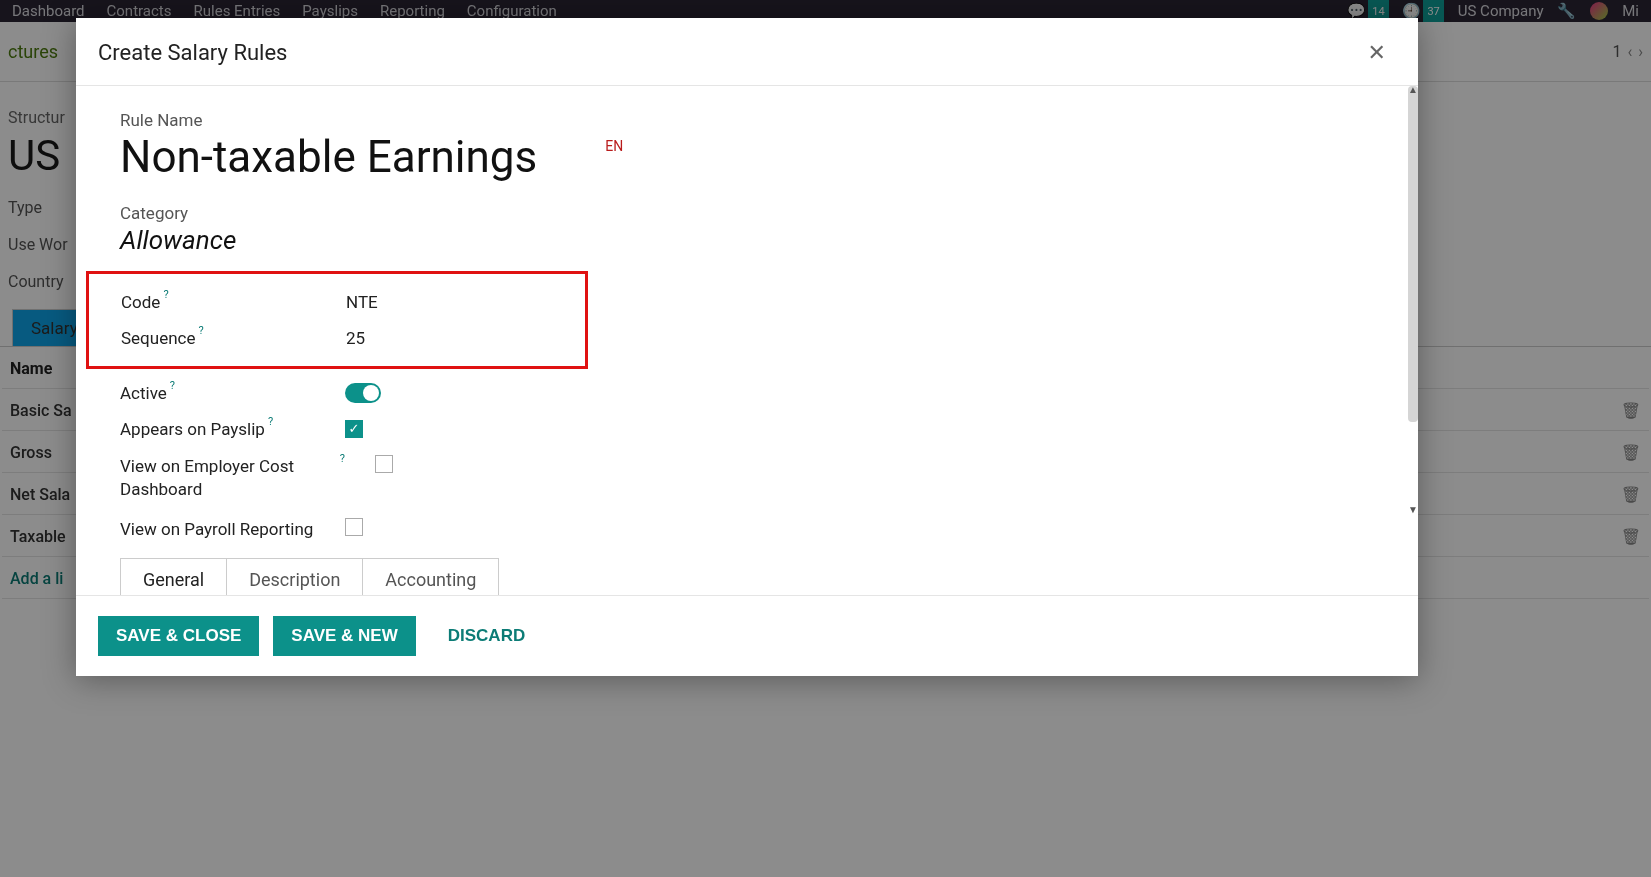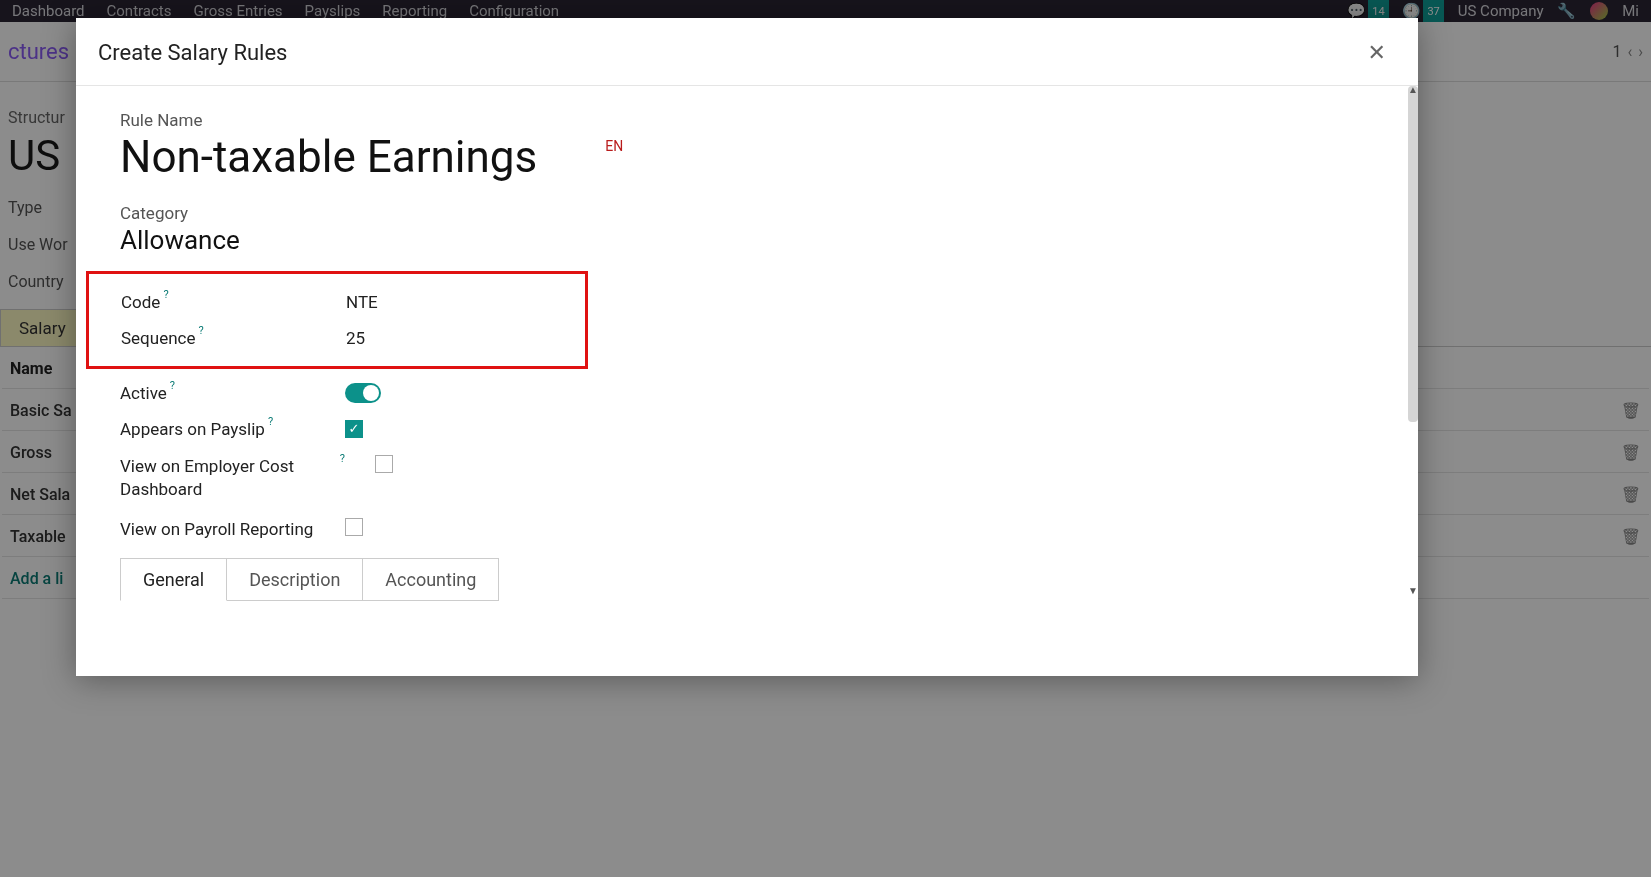--- a/index.html
+++ b/index.html
@@ -18,29 +18,29 @@
   .badge-box { position:relative; display:flex; align-items:center; }
   .badge { background:#0fa19a; color:#fff; font-size:11px; padding:19px 4px; border-radius:2px; margin-left:2px; }
   .avatar { width:18px; height:18px; border-radius:50%; background:linear-gradient(135deg,#e38,#9c4); }
 
   .bg-area {
     position:absolute; left:0; top:22px; right:0; bottom:0; background:#fff;
   }
   .bg-breadcrumb-row {
     height:60px; display:flex; align-items:center; padding:0 8px; border-bottom:1px solid #ddd;
   }
-  .bg-breadcrumb-row .crumb { color:#8b5cf6; font-size:22px; }
+  .bg-breadcrumb-row .crumb { color:#4d7c0f; font-size:18px; }
   .bg-breadcrumb-row .spacer { flex:1; }
   .bg-pager { display:flex; align-items:center; gap:6px; color:#555; font-size:16px;}
   .bg-pager .chev { color:#888; cursor:pointer; }
 
   .bg-struct-label { font-size:16px; color:#666; margin:26px 0 0 8px; }
   .bg-struct-name  { font-size:42px; font-weight:400; margin:4px 0 18px 8px; color:#1a1a1a;}
   .bg-field-row { display:flex; align-items:center; gap:18px; margin:0 0 18px 8px; color:#555; }
-  .bg-tab { display:inline-block; border:1px solid #ccc; border-bottom:none; background:#fef9c3; padding:8px 18px; margin-left:0; font-size:17px;}
+  .bg-tab { display:inline-block; border:1px solid #ccc; border-bottom:none; background:#0ea5e9; padding:8px 18px; margin-left:12px; font-size:17px;}
   .bg-table { width:100%; border-top:1px solid #ccc; }
   .bg-table th, .bg-table td { text-align:left; padding:10px 8px; border-bottom:1px solid #e4e4e4; font-weight:500; font-size:16px;}
   .bg-table td.link { color:#0c7c76; }
   .bg-table th { color:#222; font-weight:700; }
   .trash { float:right; color:#888; font-size:16px; cursor:pointer; }
 
   
   .dim {
     position:absolute; left:0; top:0; right:0; bottom:0;
     background:rgba(0,0,0,0.45);
@@ -113,21 +113,21 @@
   .btn-primary { background:#0c918a; color:#fff; }
   .btn-link { background:transparent; color:#0c7c76; }
 </style>
 </head>
 <body>
 
 <div class="bg-topbar">
   <div class="nav">
     <span>Dashboard</span>
     <span>Contracts</span>
-    <span>Gross Entries</span>
+    <span>Rules Entries</span>
     <span>Payslips</span>
     <span>Reporting</span>
     <span>Configuration</span>
   </div>
   <div class="spacer"></div>
   <div class="right">
     <span class="badge-box">💬<span class="badge">14</span></span>
     <span class="badge-box">🕘<span class="badge">37</span></span>
     <span>US Company</span>
     <span>🔧</span>
@@ -192,21 +192,21 @@
     <div class="arrow-btn arrow-top">▲</div>
     <div class="arrow-btn arrow-bot">▼</div>
 
     <div class="field-label">Rule Name</div>
     <div>
       <span class="big-name">Non-taxable Earnings</span>
       <span class="lang-tag">EN</span>
     </div>
 
     <div class="field-label" style="margin-top:20px;">Category</div>
-    <div style="font-size:26px; color:#111;">Allowance</div>
+    <div style="font-size:26px; color:#111;font-style:italic;">Allowance</div>
 
     <div class="hilite">
       <div class="form-row">
         <div class="lbl">
             <span>Code</span>
             <span class="help-q">?</span>
           </div>
         <div class="val">NTE</div>
       </div>
       <div class="form-row">
@@ -249,13 +249,18 @@
       <div class="chk"></div>
     </div>
 
     <div class="tabbar">
       <div class="tab active">General</div>
       <div class="tab">Description</div>
       <div class="tab">Accounting</div>
     </div>
   </div>
 
+  <div class="modal-footer">
+    <button class="btn btn-primary">SAVE &amp; CLOSE</button>
+    <button class="btn btn-primary">SAVE &amp; NEW</button>
+    <button class="btn btn-link">DISCARD</button>
+  </div>
 </div>
 
 </body></html>

